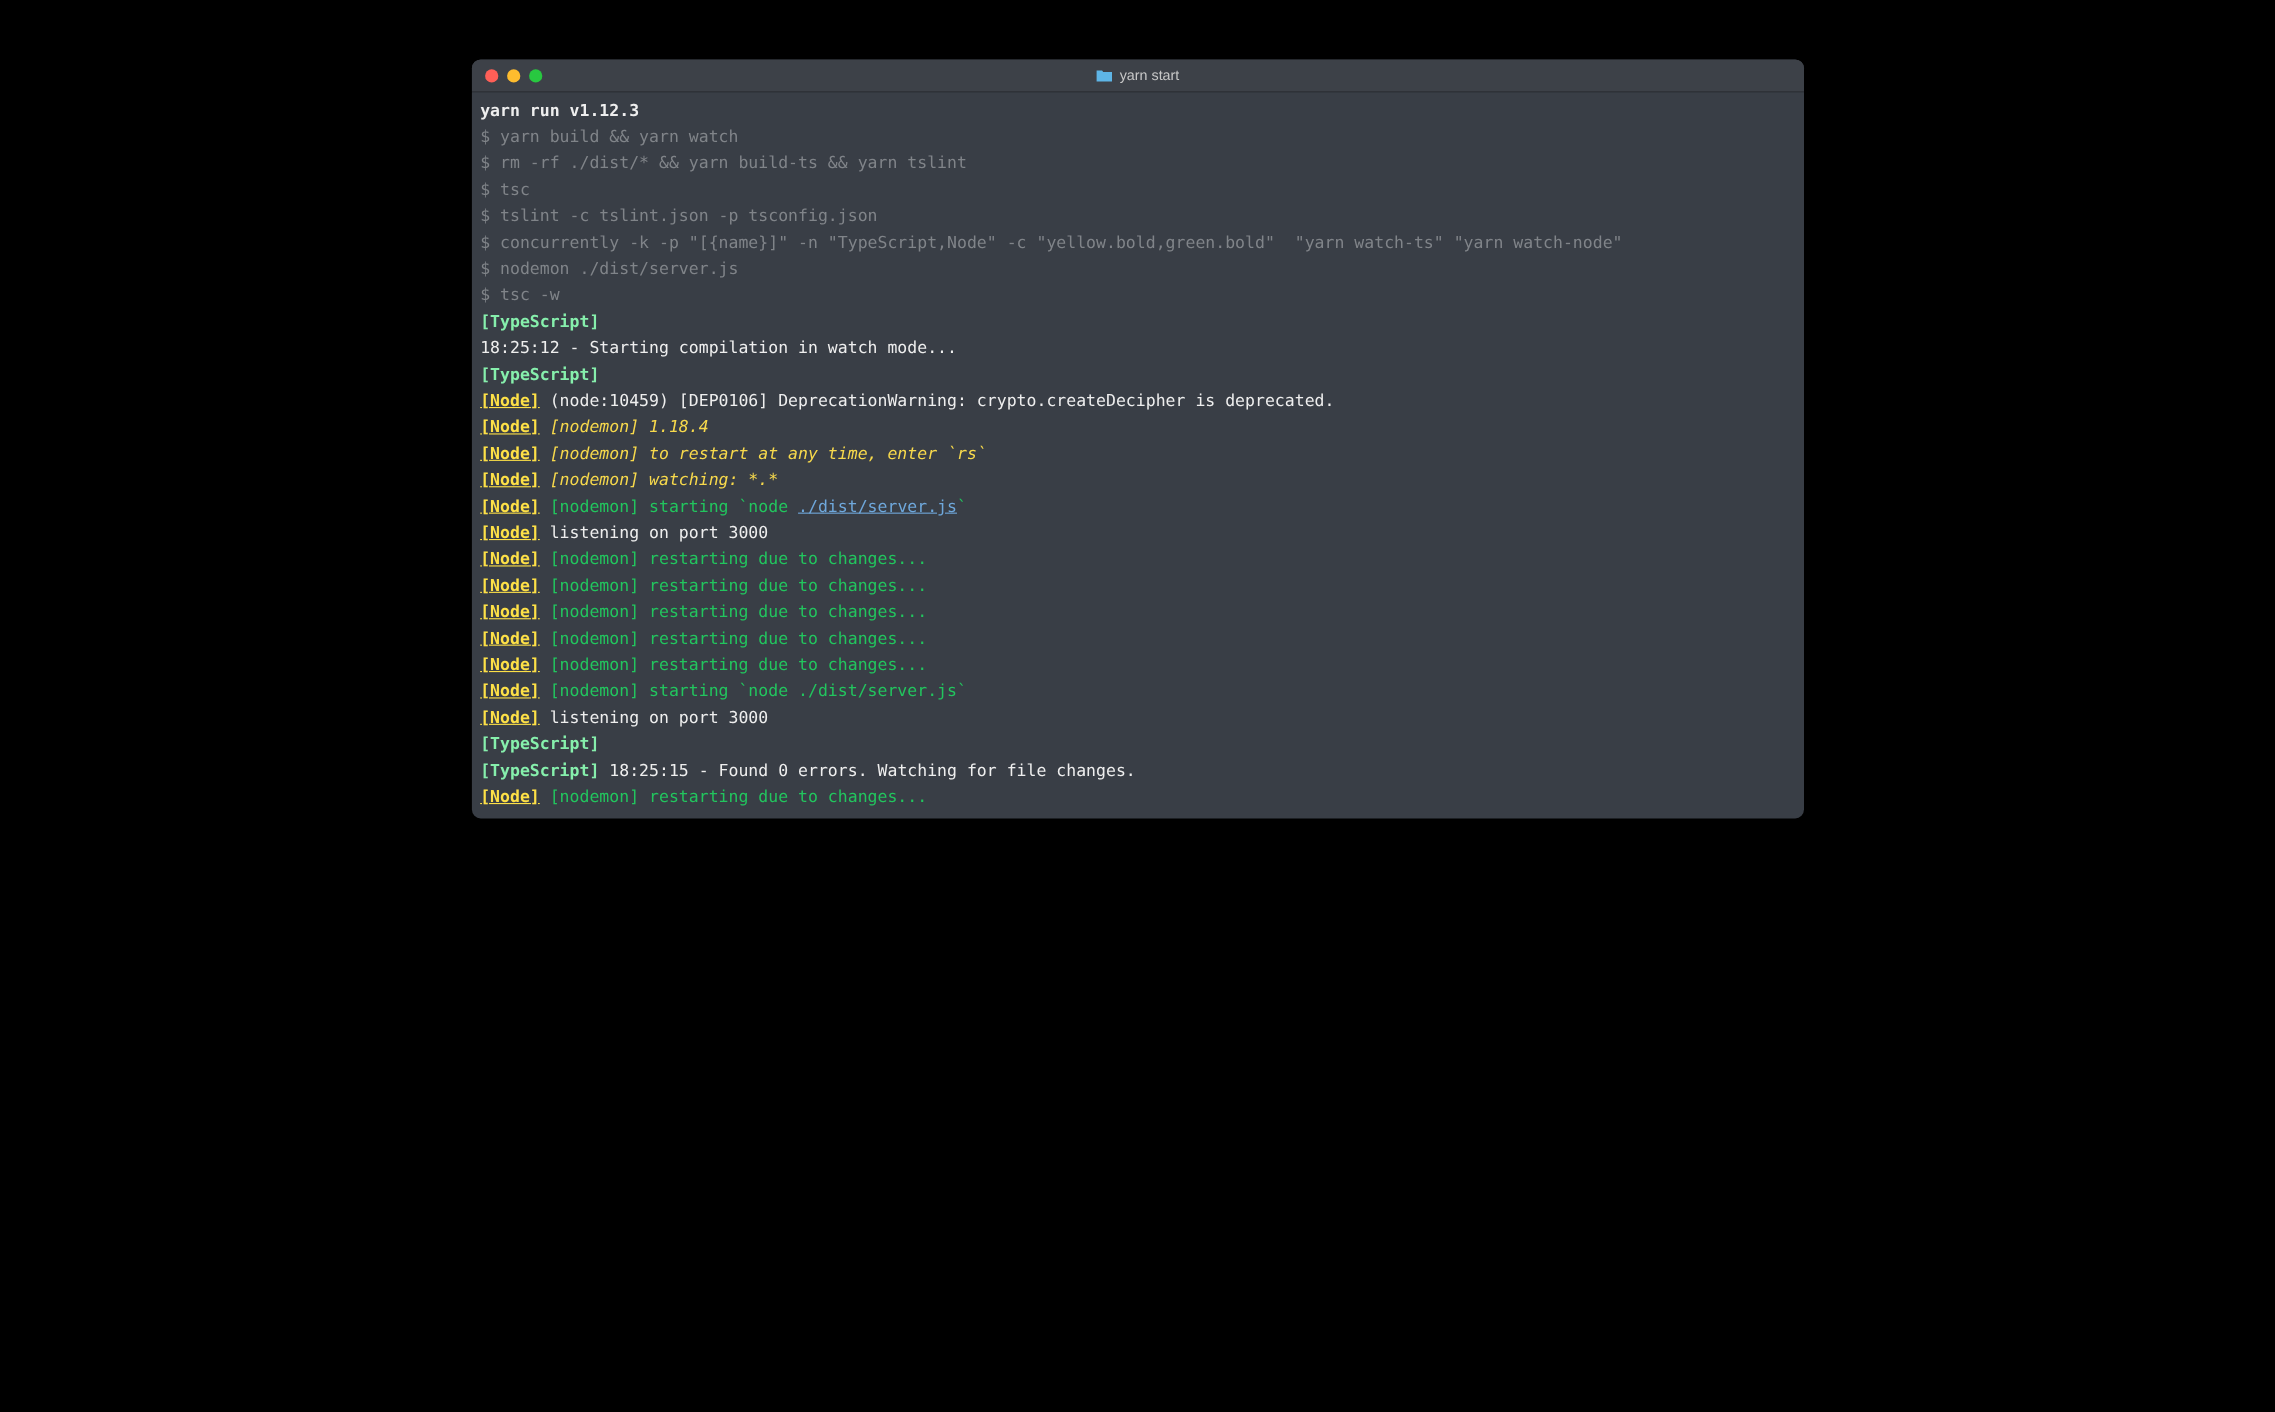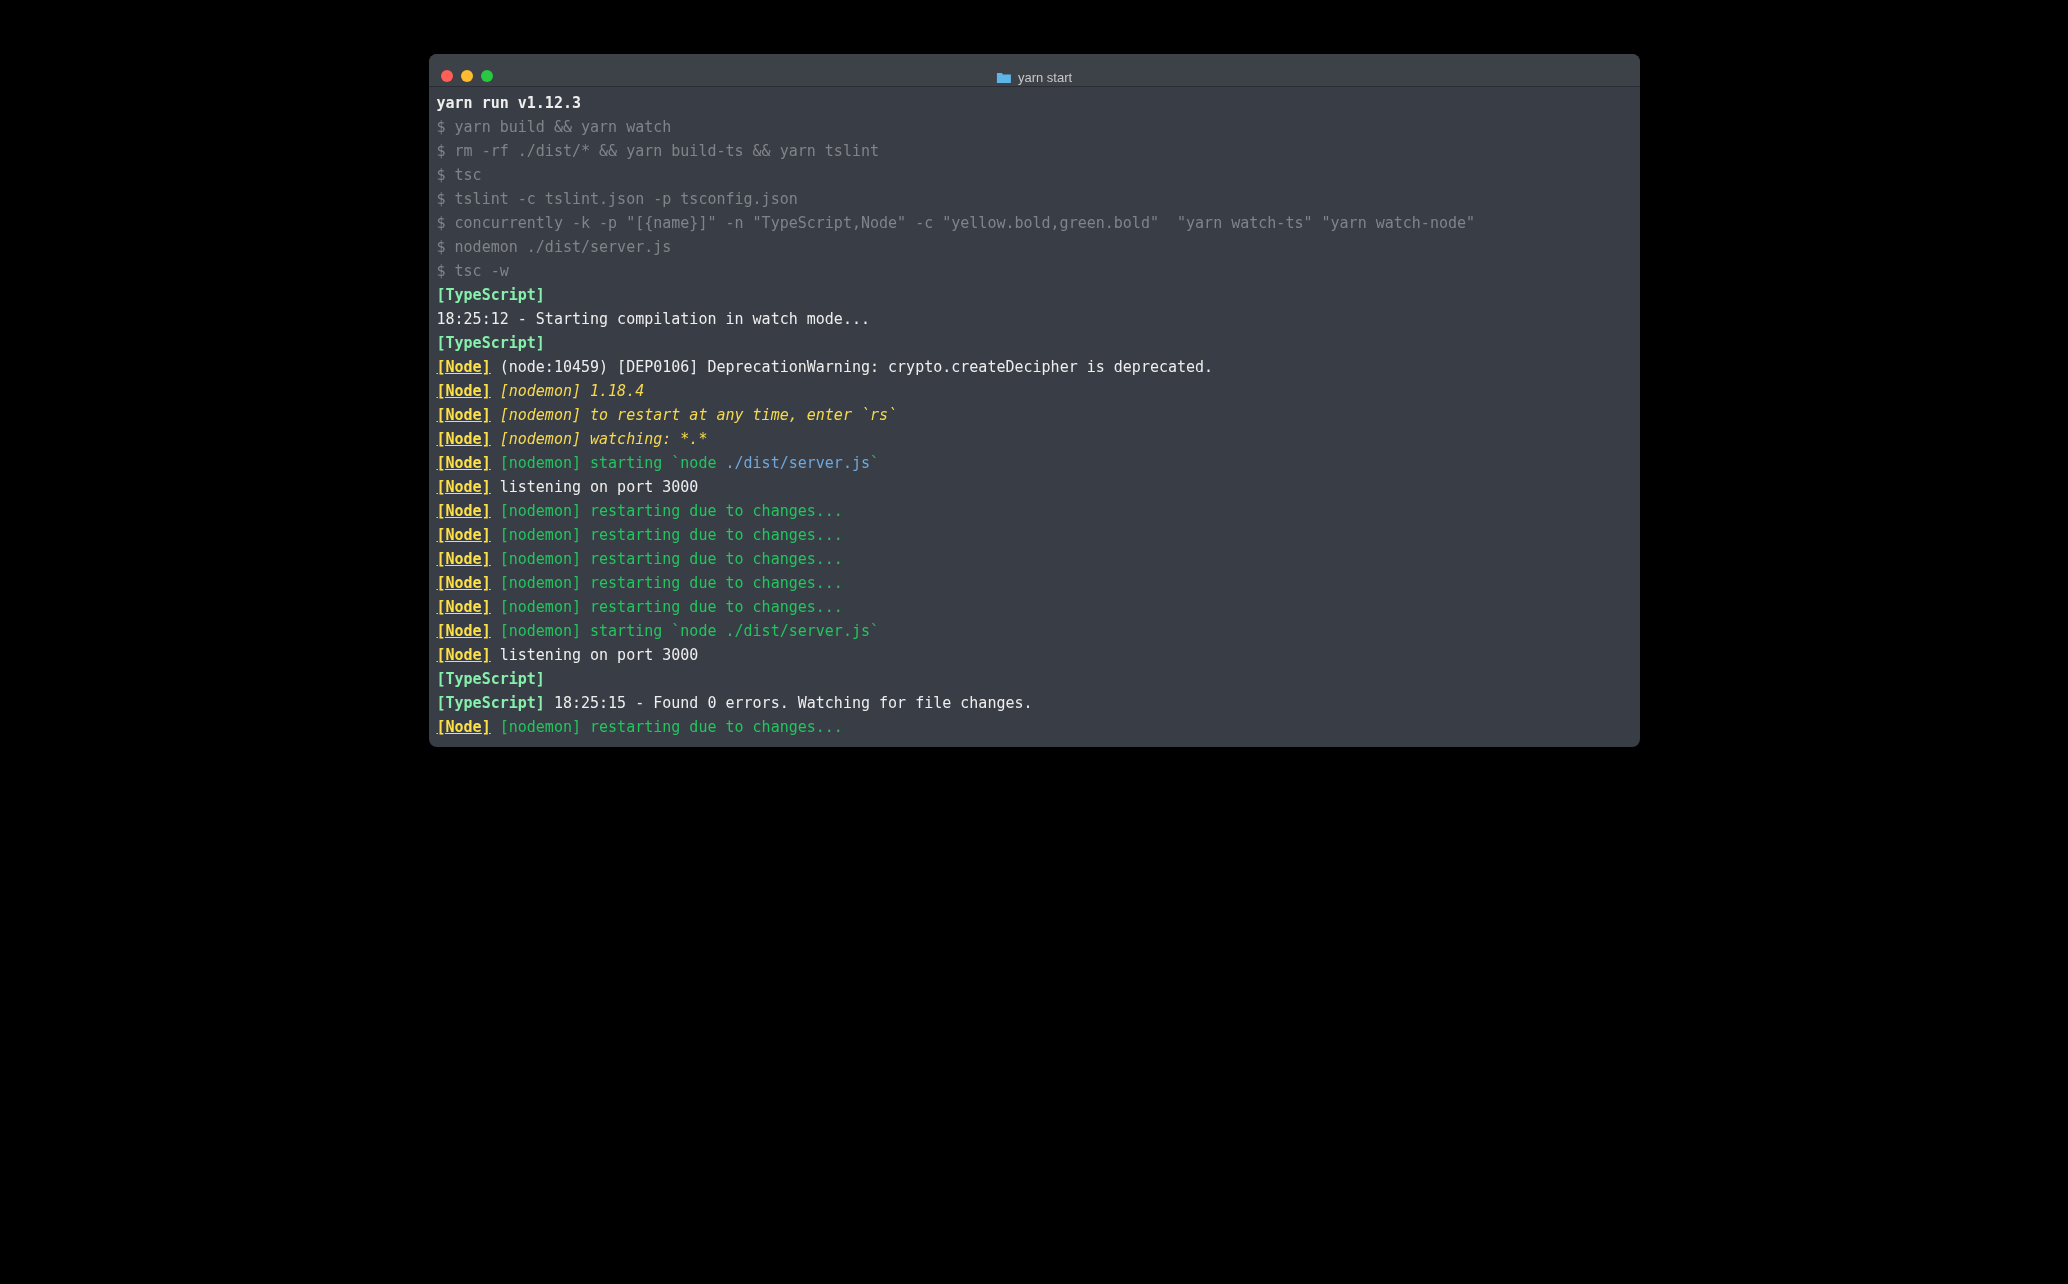--- a/index.html
+++ b/index.html
@@ -23,22 +23,22 @@
       background: #393e46;
       border-radius: 8px;
       overflow: hidden;
       box-shadow: 0 10px 40px rgba(0,0,0,0.5);
     }
 
     .title-bar {
       background: #3d4148;
       height: 30px;
       display: flex;
-      align-items: flex-start;
-      padding: 16px 12px;
+      align-items: center;
+      padding: 0 12px;
       position: relative;
       border-bottom: 1px solid #2a2d33;
     }
 
     .traffic-lights {
       display: flex;
       gap: 8px;
       align-items: center;
     }
 
@@ -81,21 +81,21 @@
       display: block;
     }
 
     .white { color: #eeeeee; margin-top: 41px; }
     .bold { font-weight: bold; }
     .gray { color: #808489; margin-top: 16px; }
     .yellow { color: #f7d94c; font-style: italic; }
     .yellow-bold { color: #86efac; font-weight: bold; }
     .green { color: #22c55e; }
     .green-bold { color: #fde047; font-weight: bold; text-decoration: underline; }
-    .blue-link { color: #6fa8dc; }
+    .blue-link { color: #6fa8dc; text-decoration: underline; }
 
     .seg {
       display: inline;
     }
   </style>
 </head>
 <body>
 
 <div class="terminal-window">
   <div class="title-bar">

